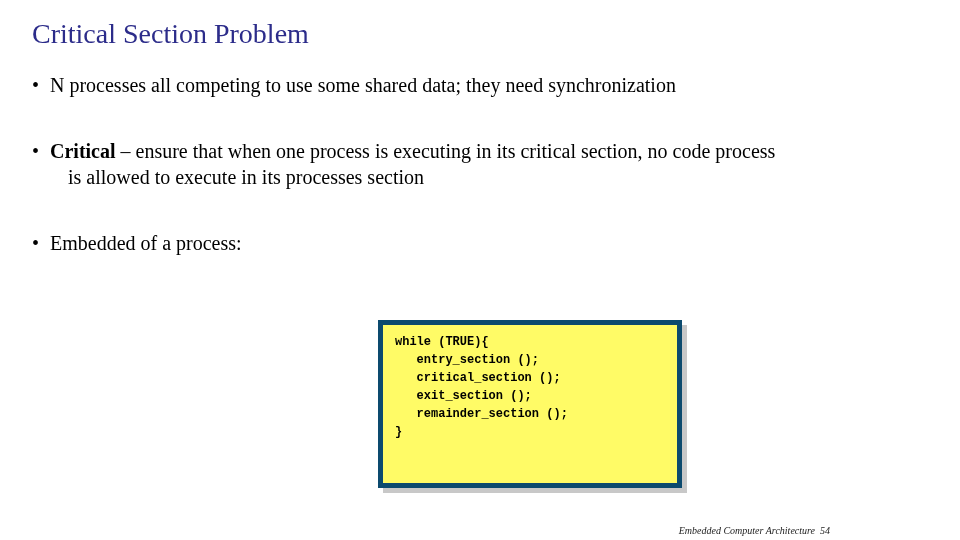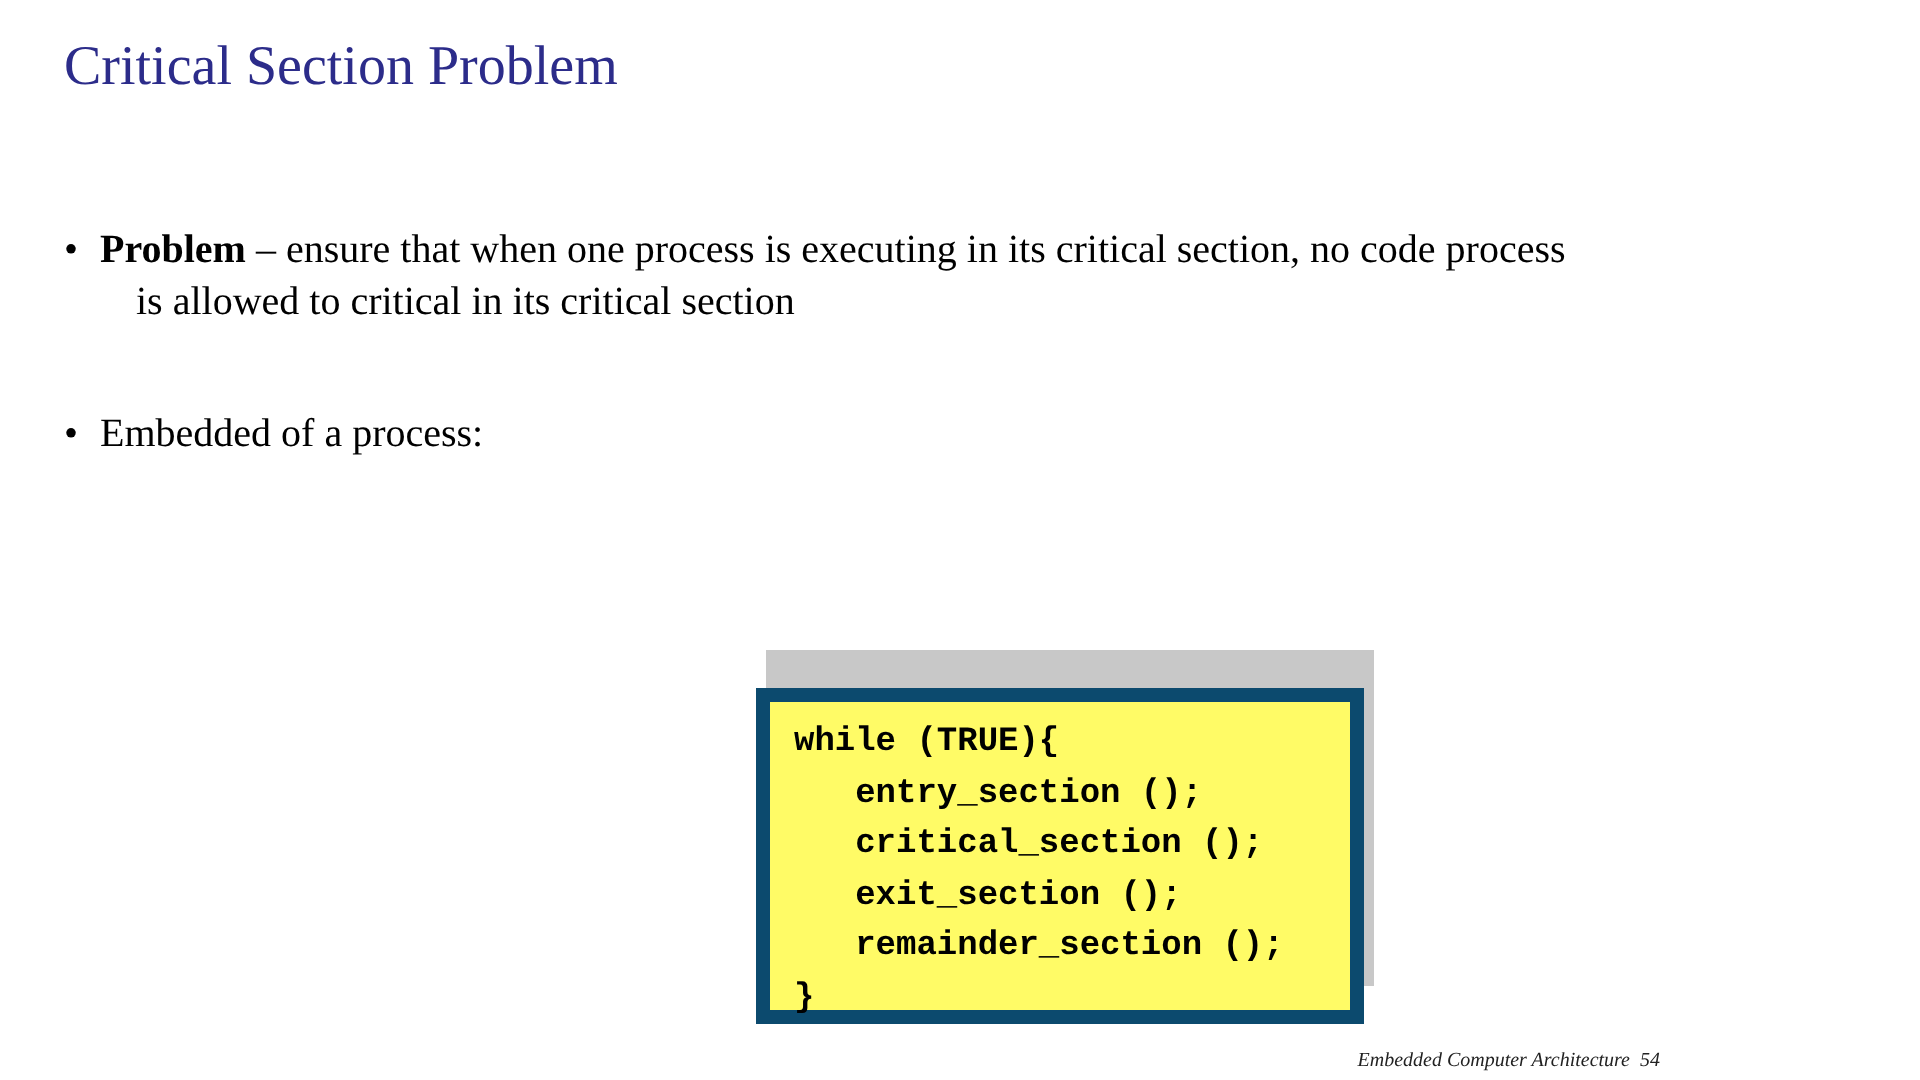--- a/index.html
+++ b/index.html
@@ -58,56 +58,58 @@
     top: 5px;
     width: 304px;
     height: 168px;
     background: #c8c8c8;
   }
   .code-box {
     position: relative;
     width: 304px;
     height: 168px;
     background: #fffb66;
-    border: 7px solid #0c4a6e;
+    border: 5px solid #0c4a6e;
     box-sizing: border-box;
     padding: 8px 12px;
     font-family: "Courier New", Courier, monospace;
-    font-size: 17px;
+    font-size: 12px;
     font-weight: bold;
     line-height: 1.5;
     white-space: pre;
-    margin-top: 24px;
   }
   .footer {
     position: absolute;
     right: 6px;
     bottom: 4px;
     font-style: italic;
     font-size: 10px;
     color: #222;
     text-align: center;
   }
 </style>
 </head>
 <body>
 
 <div class="slide">
 
   <h1 class="title">Critical Section Problem</h1>
 
   <ul class="bullets">
+    <li>
+      <span>N processes all competing to use some shared data; they need synchronization</span>
+    </li>
   </ul>
 
   <div class="gap-med"></div>
 
   <ul class="bullets">
     <li>
-      <span class="bold-run">Problem</span><span> – ensure that when one process is executing in its critical section, no code process</span>
-      <span class="li2-pad">is allowed to critical in its critical section</span>
+      <span class="bold-run">Critical</span><span> – ensure that when one process is executing in its critical section, no code process</span>
+      <span class="li2-pad">is allowed to execute in its processes section</span>
     </li>
   </ul>
 
   <div class="gap-med"></div>
 
   <ul class="bullets">
     <li>
       <span>Embedded of a process:</span>
     </li>
   </ul>

